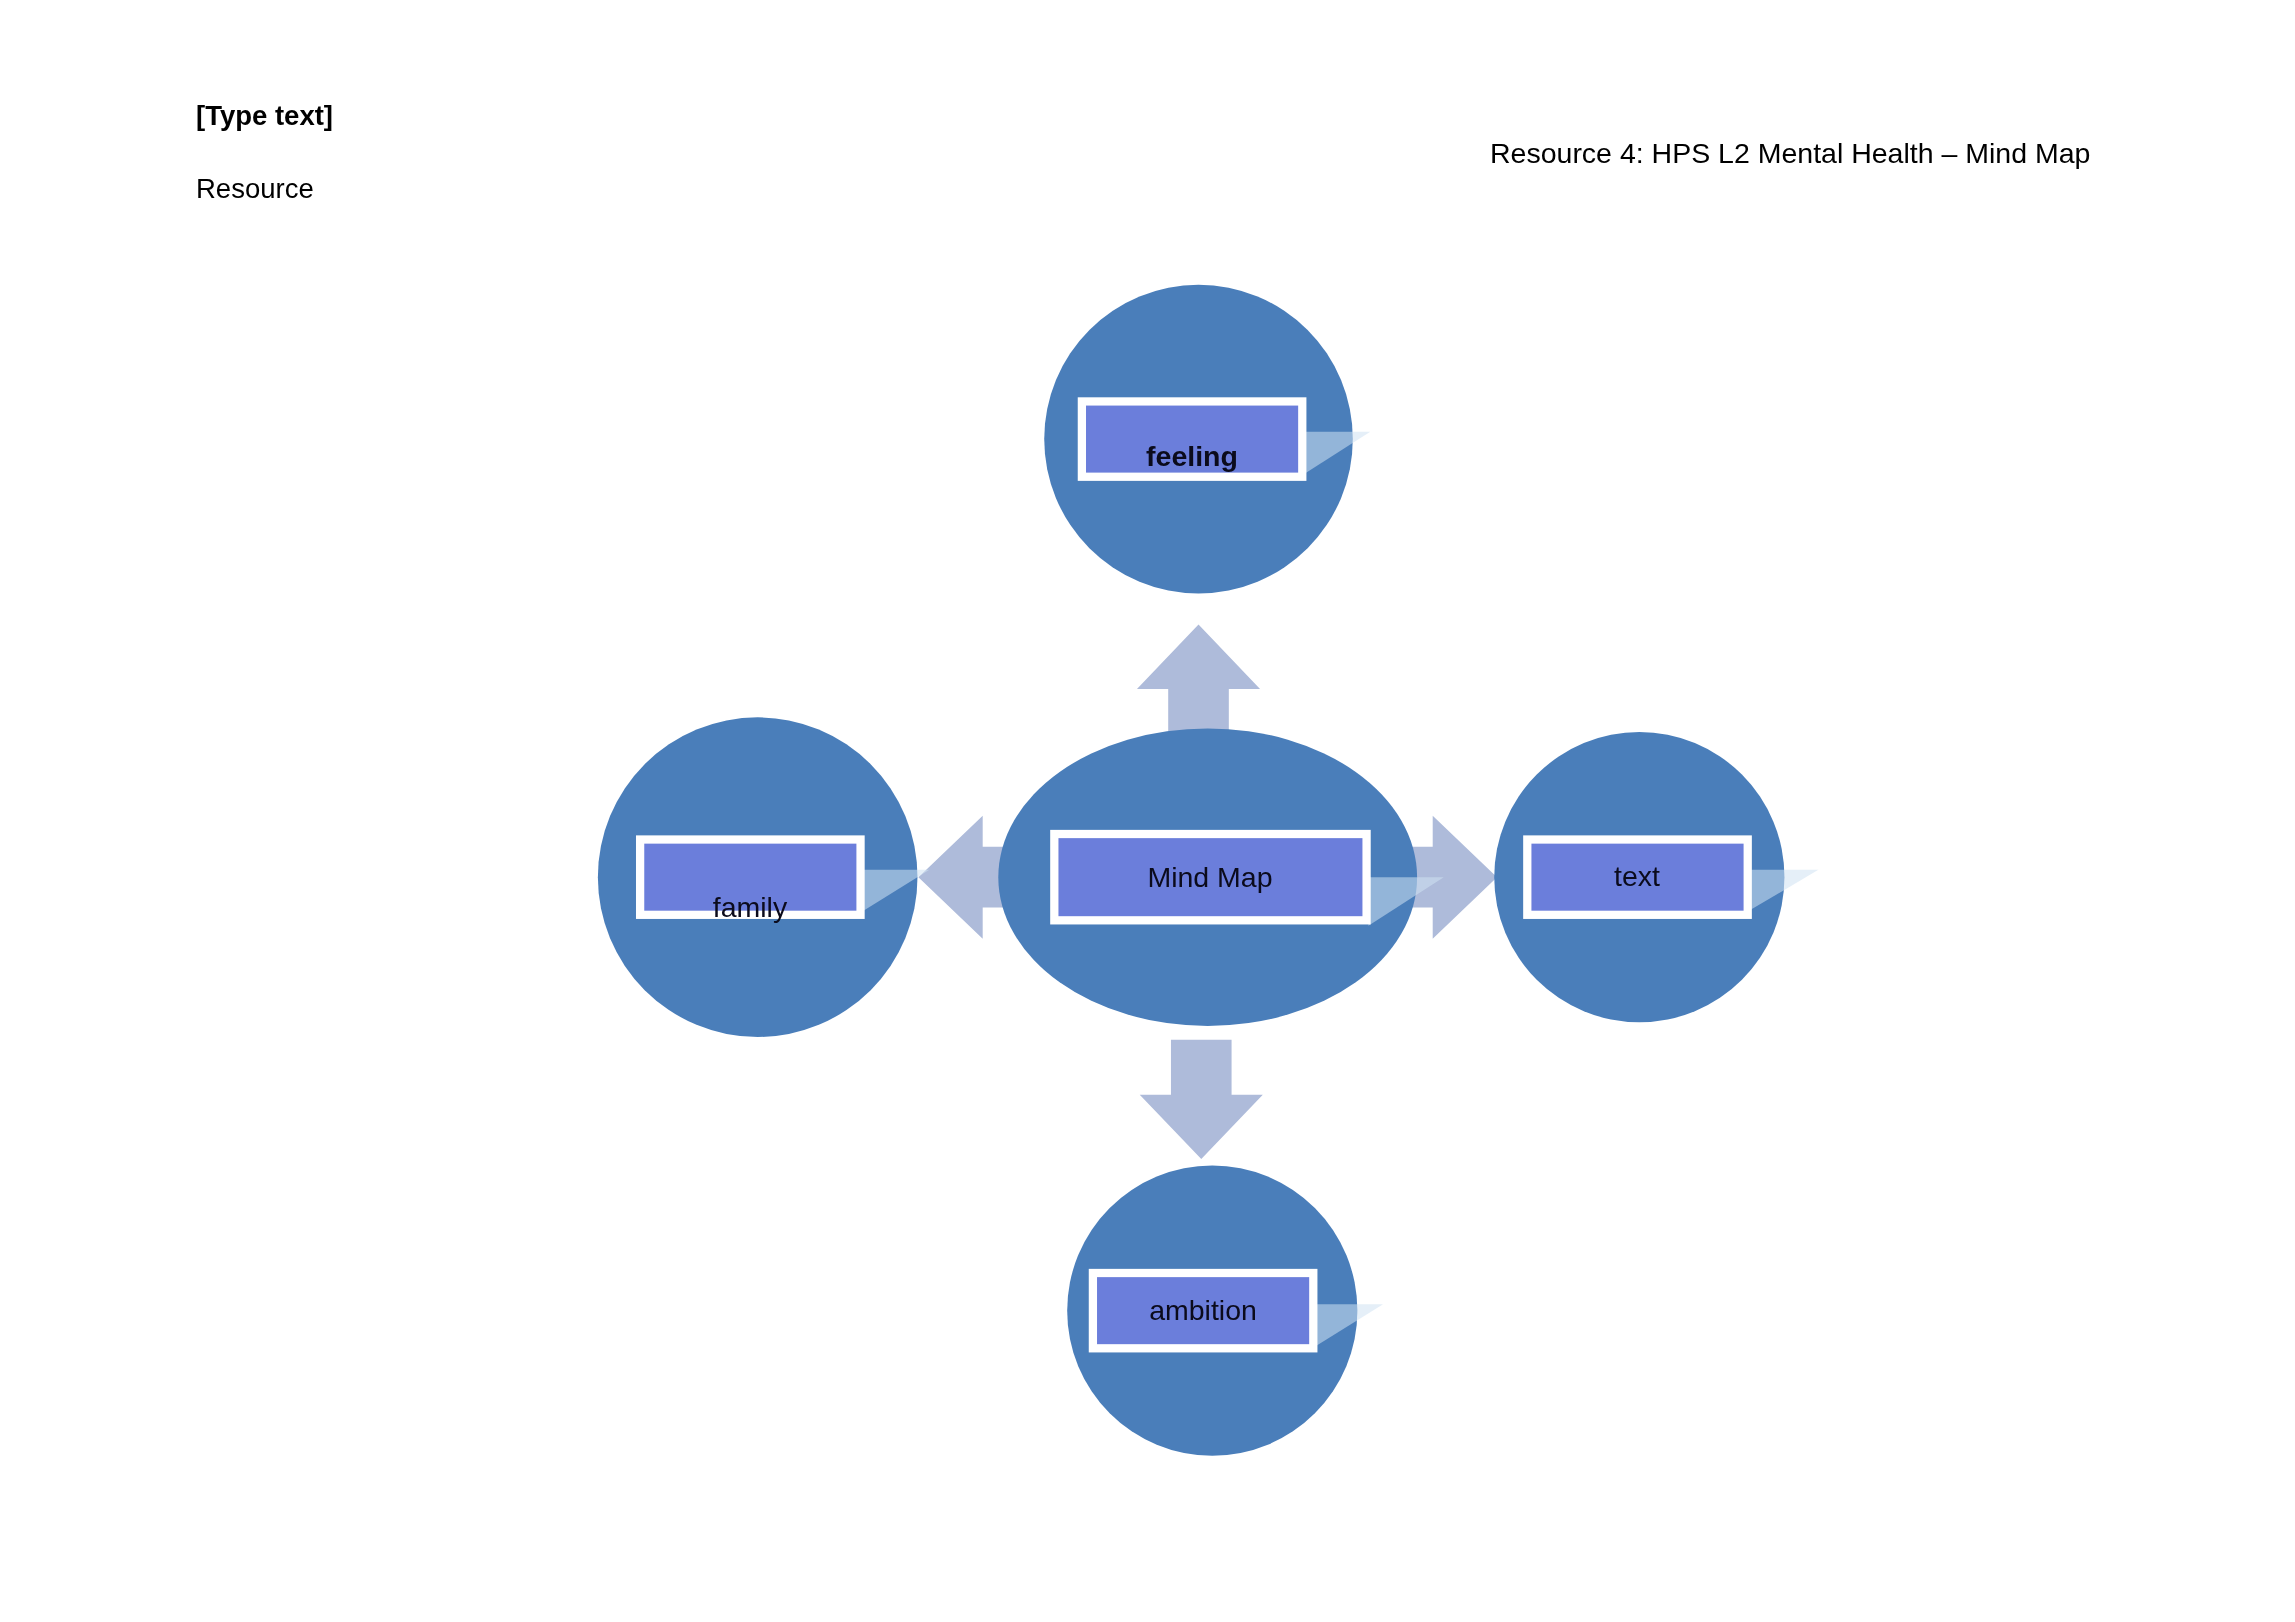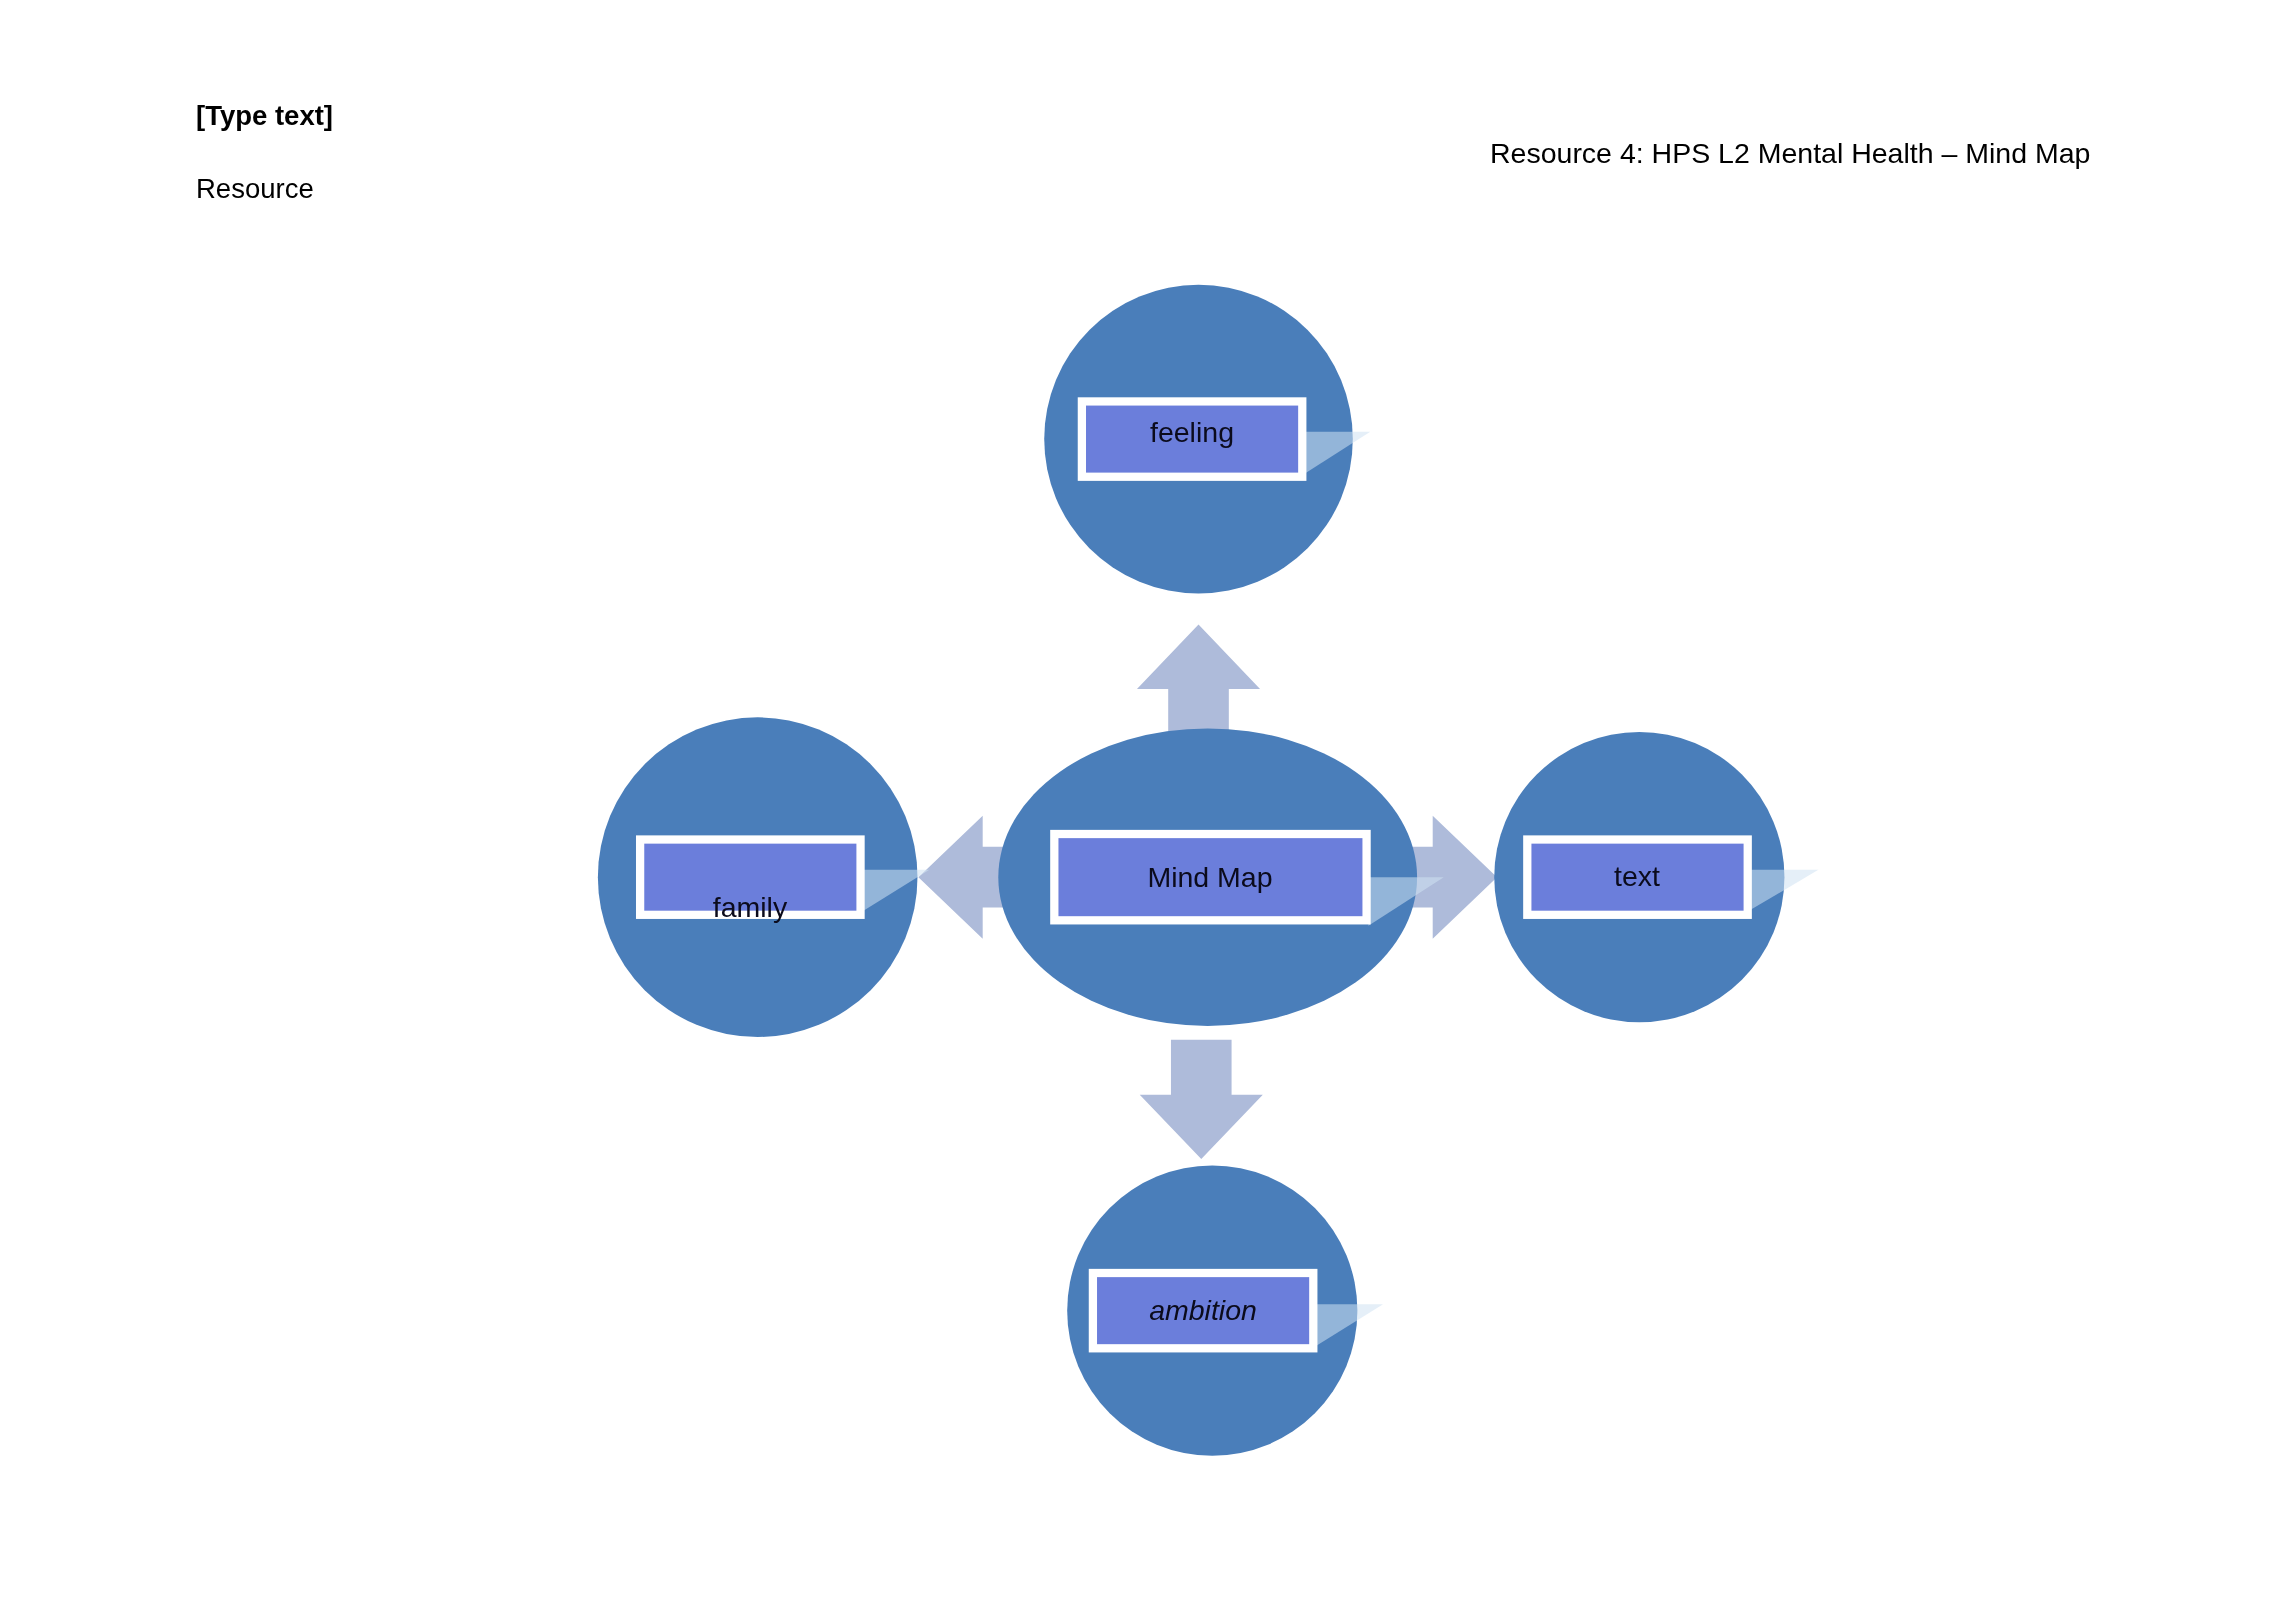--- a/index.html
+++ b/index.html
@@ -46,25 +46,25 @@
   .node-label {
     position: absolute;
     display: flex;
     align-items: center;
     justify-content: center;
     font-size: 28.5px;
     color: #0b0b1c;
     white-space: nowrap;
     pointer-events: none;
   }
-  #label-feeling  { left: 1082px; top: 395px;  width: 220px; height: 75px; }
+  #label-feeling  { left: 1082px; top: 419px;  width: 220px; height: 75px; font-weight: bold; }
   #label-family   { left: 640px;  top: 870px;  width: 220px; height: 75px; text-align: center; }
   #label-mindmap  { left: 1054px; top: 834px;  width: 312px; height: 86px; }
   #label-idea     { left: 1527px; top: 839px;  width: 220px; height: 75px; }
-  #label-ambition { left: 1093px; top: 1273px; width: 220px; height: 75px; font-style: italic; }
+  #label-ambition { left: 1093px; top: 1273px; width: 220px; height: 75px; }
 </style>
 </head>
 <body>
 
 <div id="page">
 
   <div id="hdr-type-text" class="hdr-text">[Type text]</div>
 
   <div id="hdr-template" class="hdr-text">Resource</div>
 

